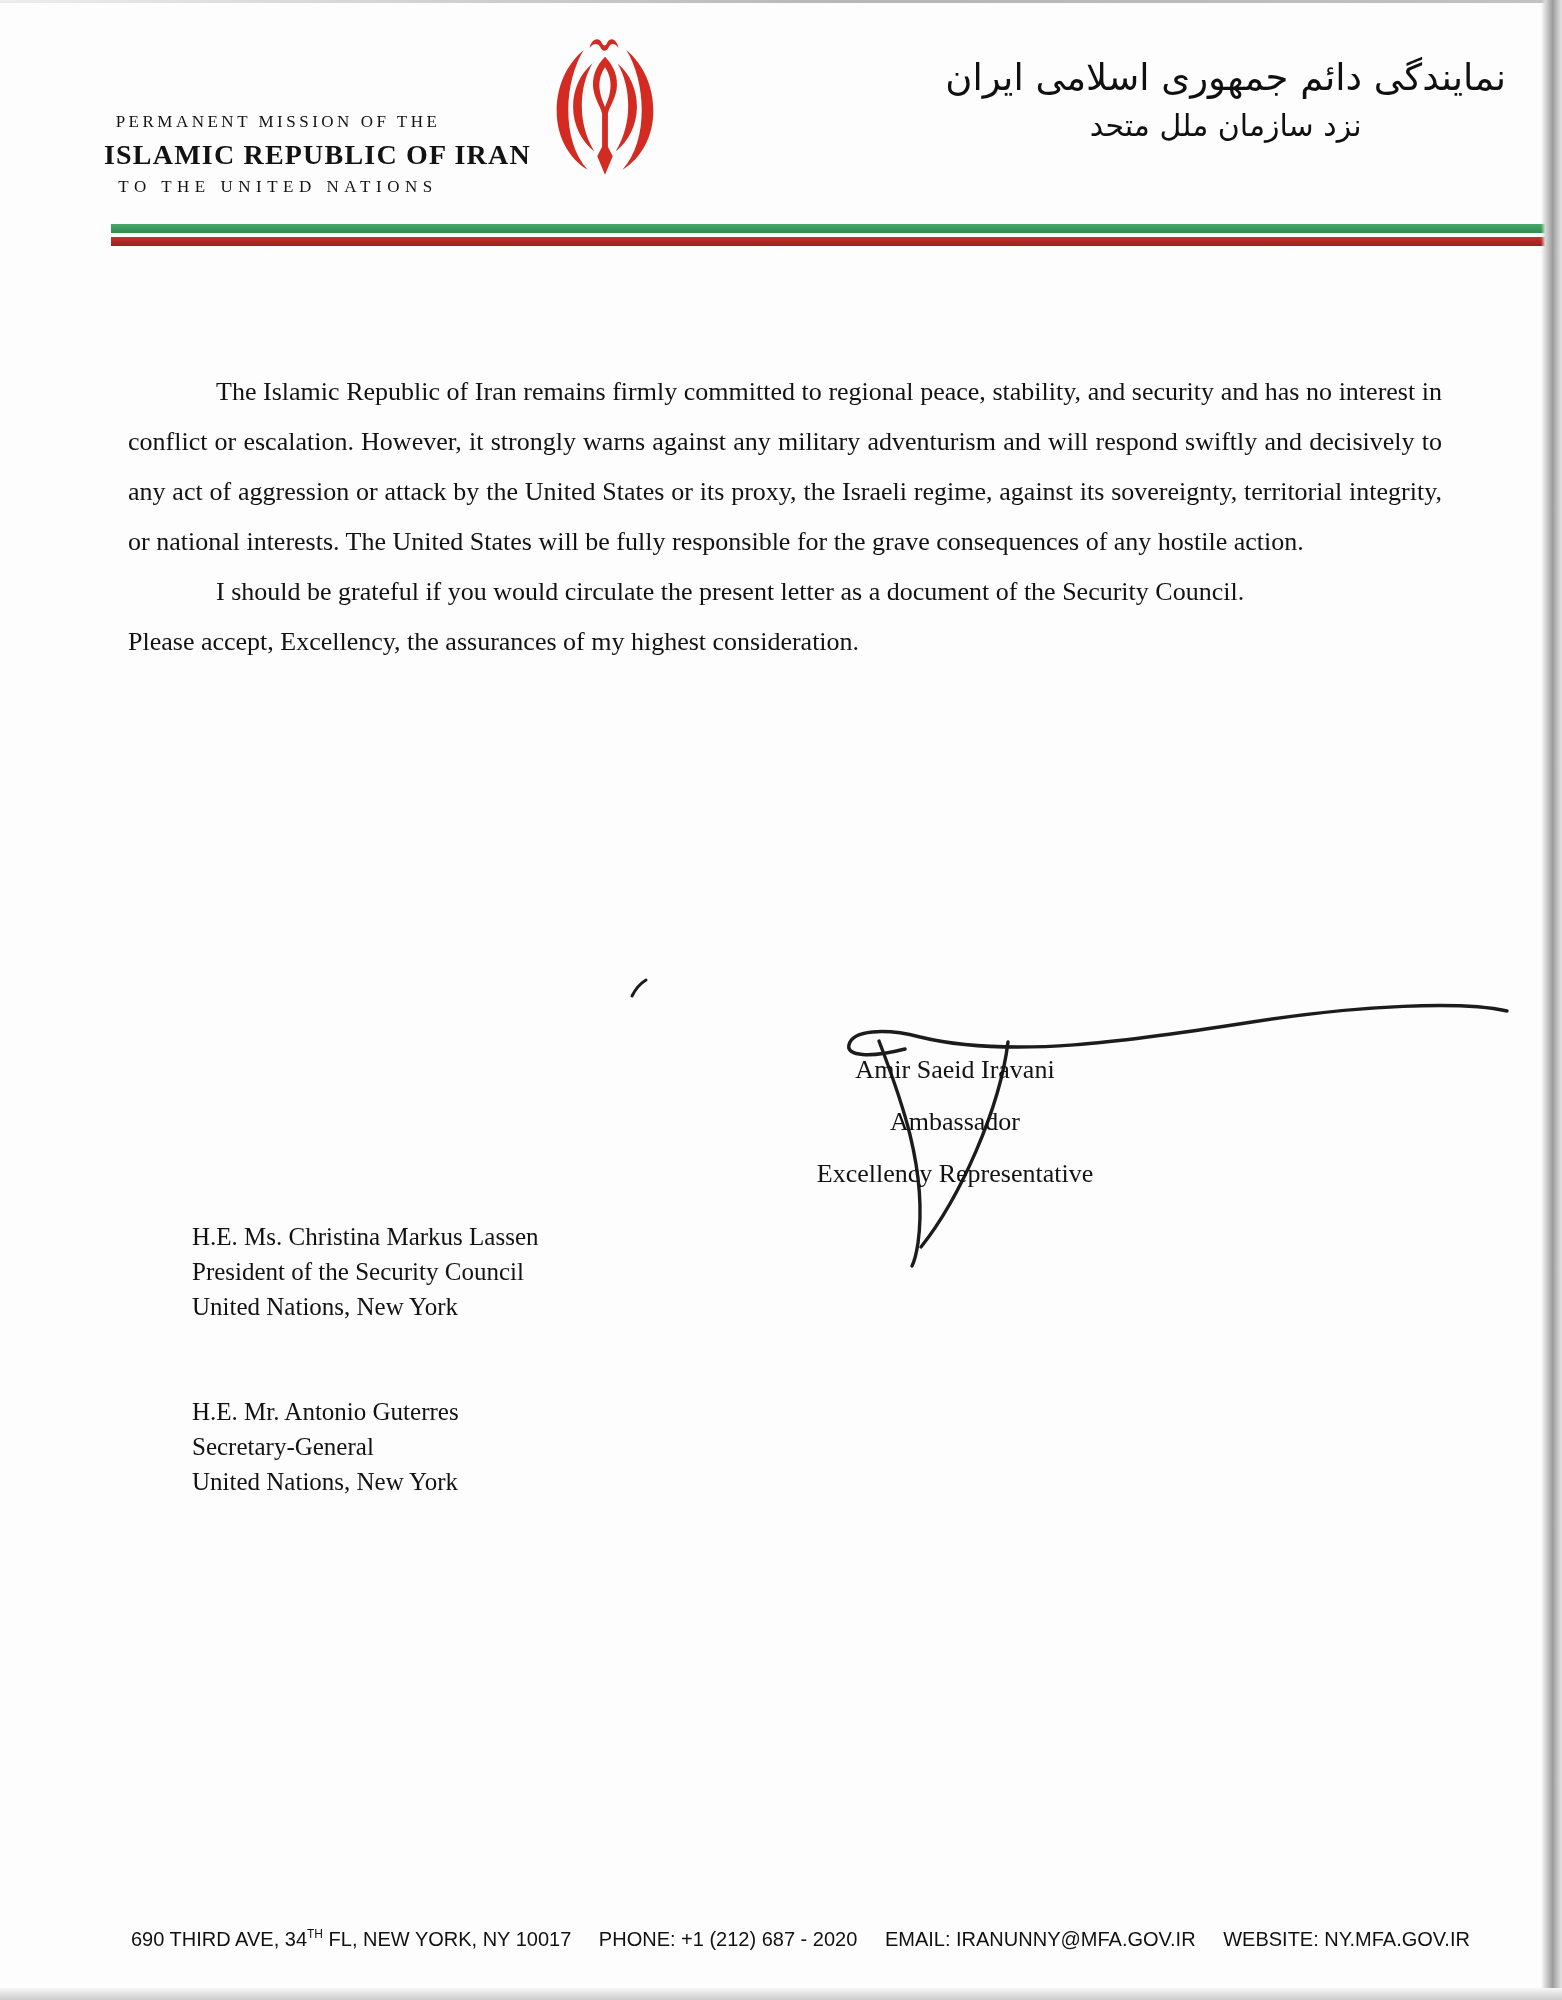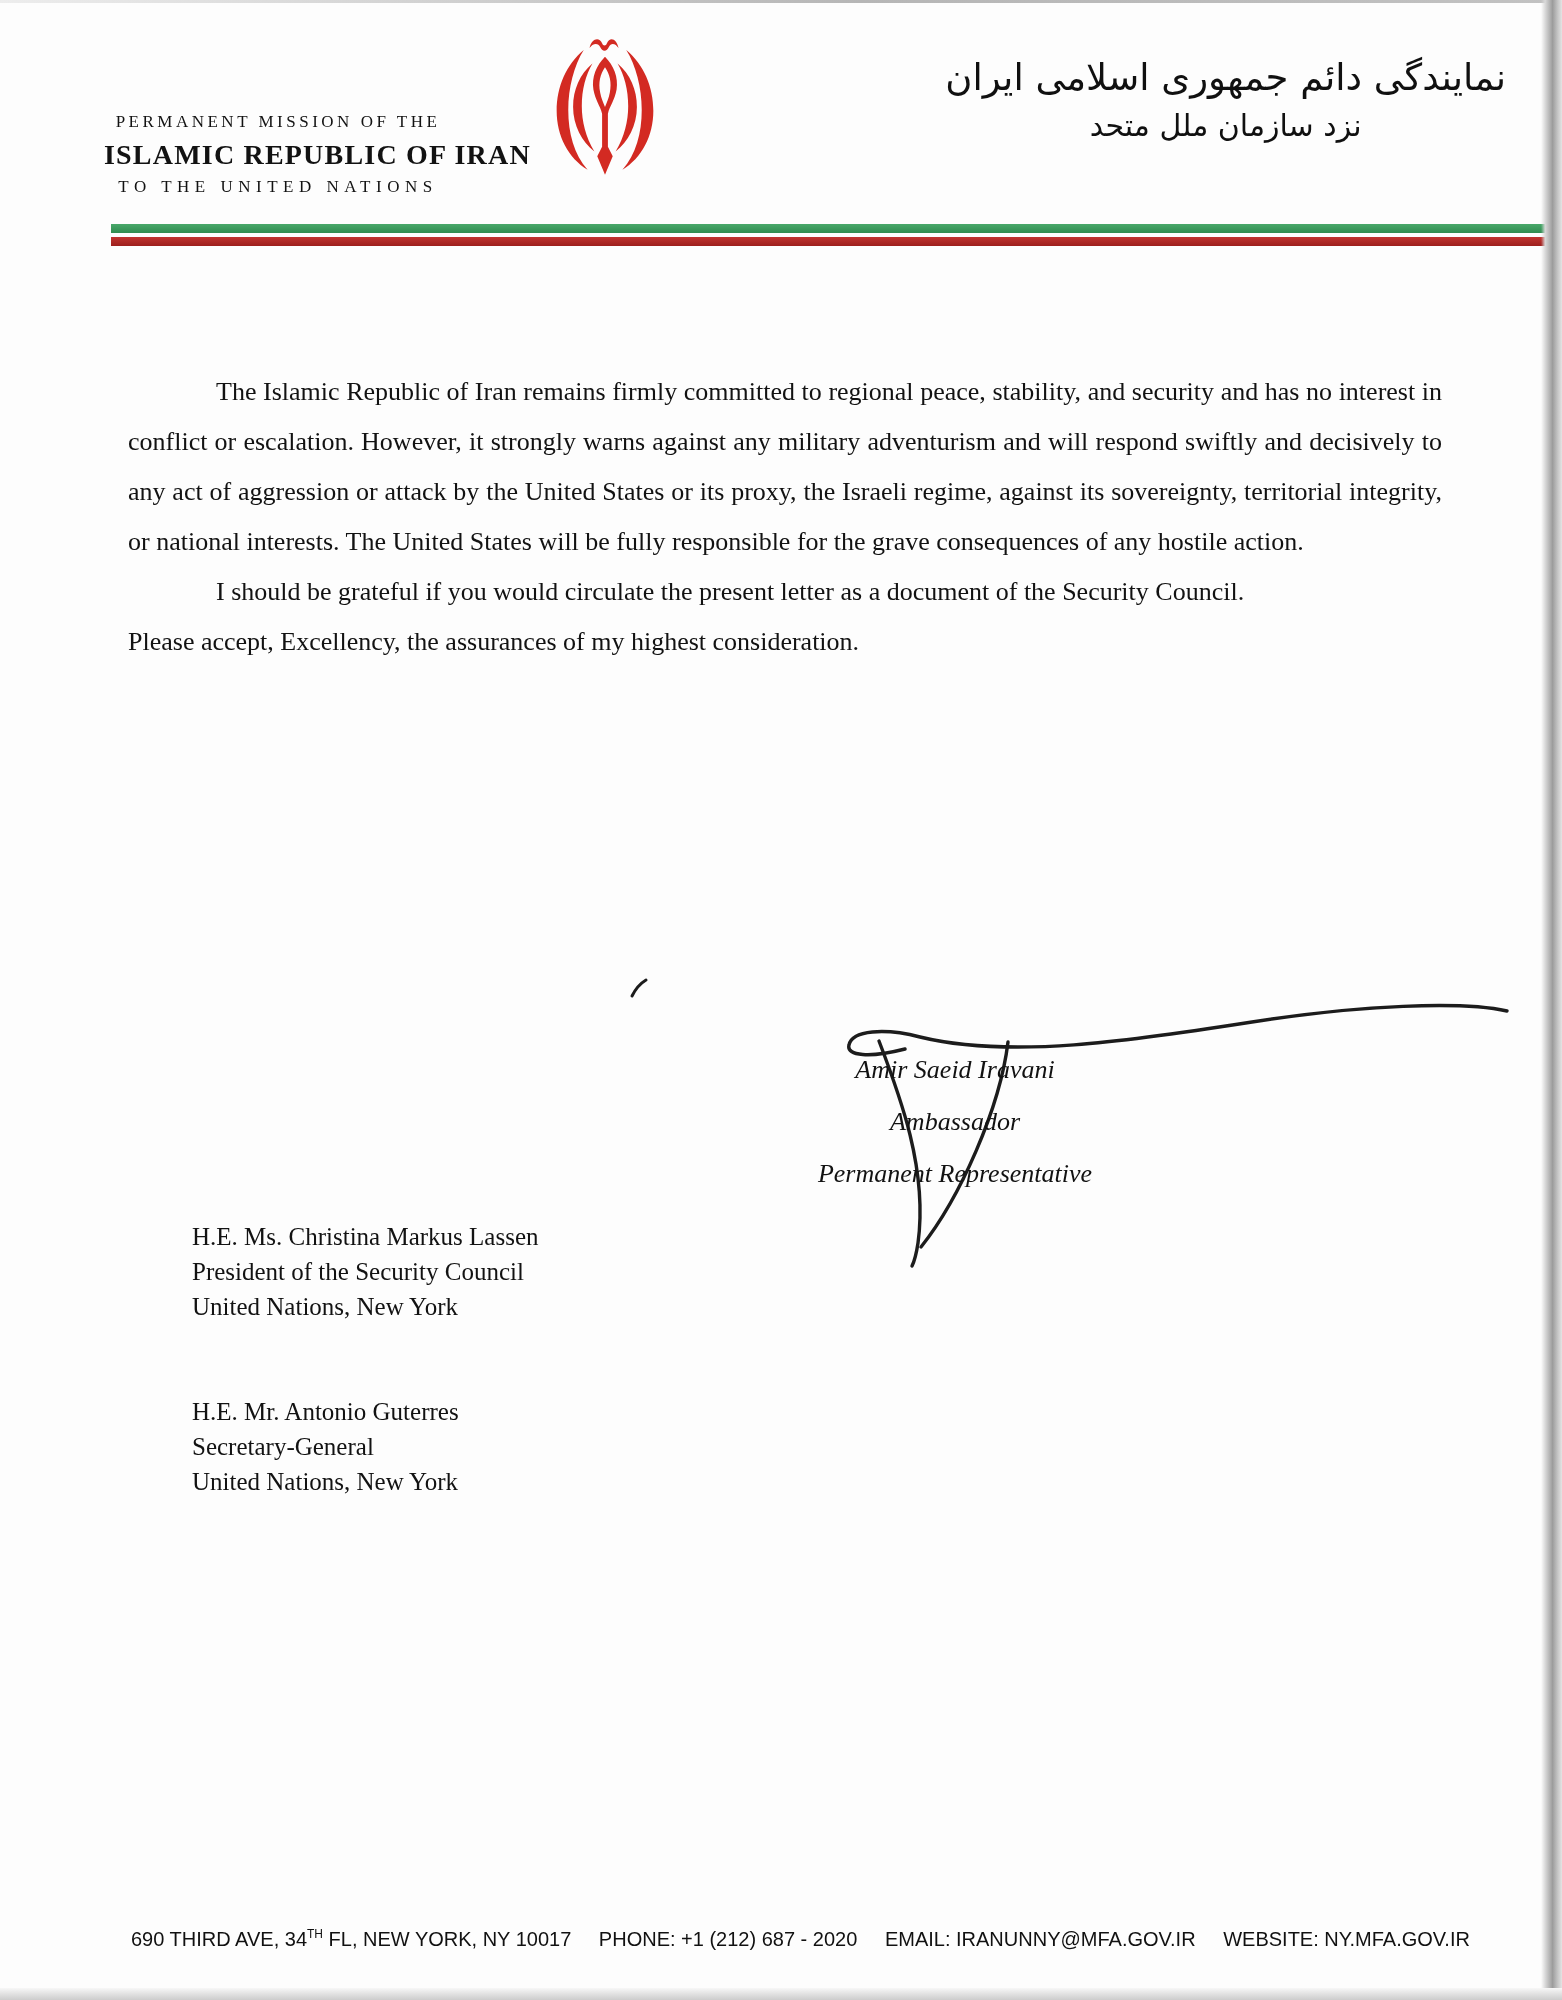--- a/index.html
+++ b/index.html
@@ -42,21 +42,21 @@
   .body-text { position:absolute; left:128px; top:367px; width:1314px;
     font-size:26px; line-height:50px; text-align:justify; }
   .body-text p { margin:0; }
   .p-indent { text-indent:88px; }
   .p2 { margin-top:45px; }
   .p3 { margin-top:40px; text-align:left; margin-left:242px; }
 
   
   .sig-svg { position:absolute; left:0; top:0; width:1562px; height:2000px; pointer-events:none; }
   .sig-block { position:absolute; left:705px; top:1044px; width:500px; text-align:center;
-    font-size:26px; line-height:52px;font-style:italic; }
+    font-size:26px; line-height:52px; }
 
   
   .addressee { position:absolute; left:192px; font-size:25px; line-height:35px; }
   .addr-1 { top:1219px; }
   .addr-2 { top:1394px; }
 
   
   .footer { position:absolute; left:131px; top:1927px; white-space:nowrap;
     font-family:"Liberation Sans", sans-serif; font-size:20px; color:#111; }
   .footer .seg { margin-left:22px; }
@@ -118,21 +118,21 @@
 
       <path d="M 1008,1042 C 1000,1108 960,1198 921,1247"></path>
 
       <path d="M 632,996 C 636,988 641,983 646,980" stroke-width="3"></path>
     </g>
   </svg>
 
   <div class="sig-block">
     <div>Amir Saeid Iravani</div>
     <div>Ambassador</div>
-    <div>Permanent Representative</div>
+    <div>Excellency Representative</div>
   </div>
 
   <div class="addressee addr-1">
     <div>H.E. Ms. Christina Markus Lassen</div>
     <div>President of the Security Council</div>
     <div>United Nations, New York</div>
   </div>
 
   <div class="addressee addr-2">
     <div>H.E. Mr. Antonio Guterres</div>

